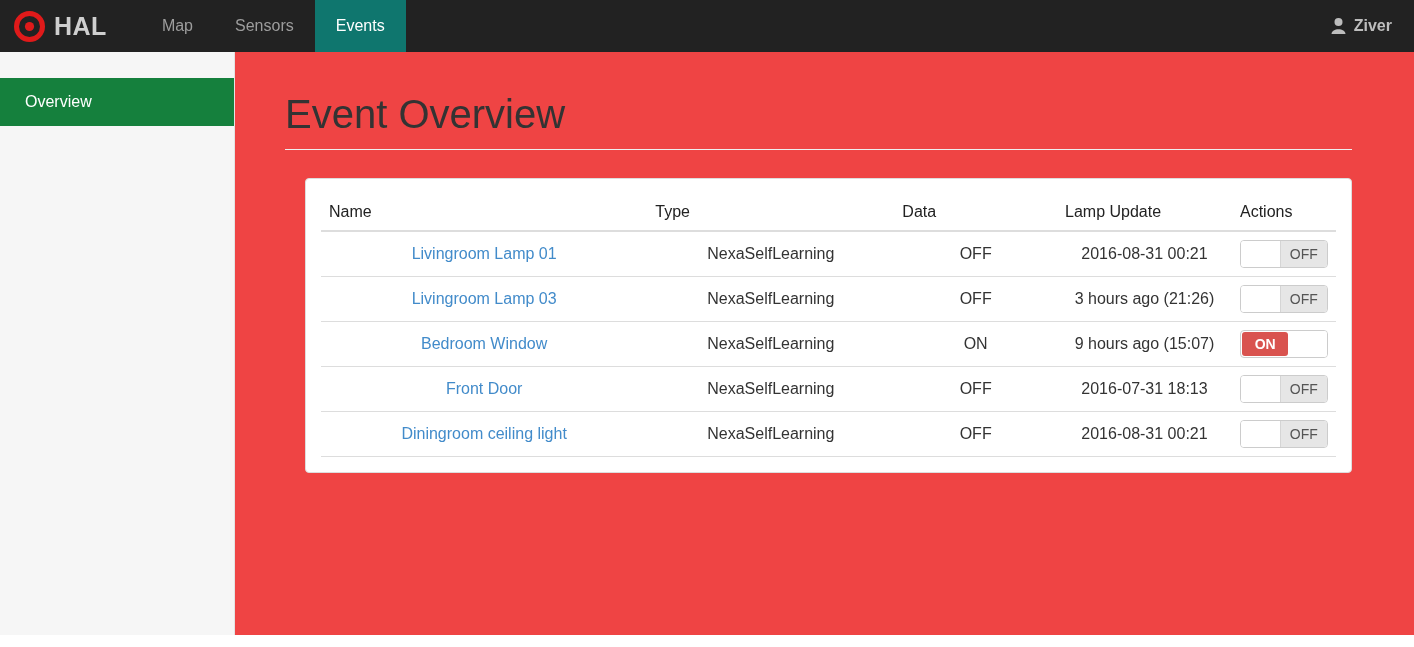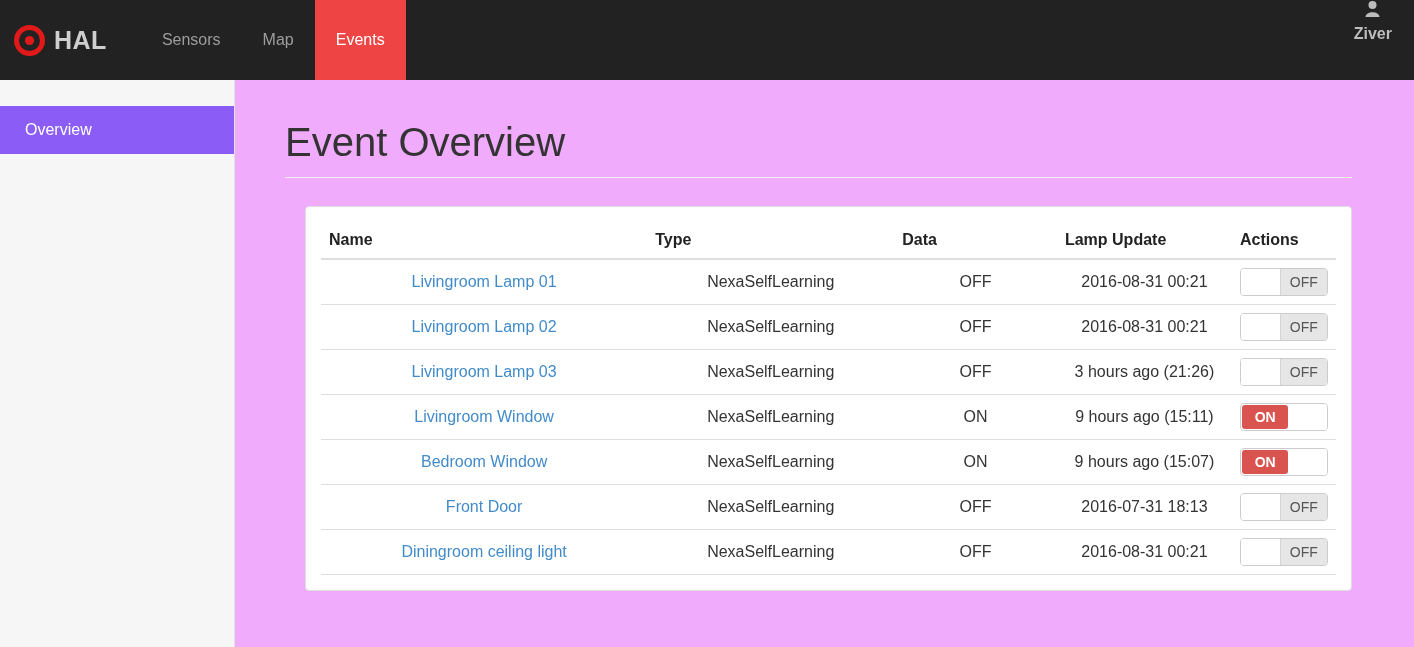--- a/index.html
+++ b/index.html
@@ -6,21 +6,21 @@
   html, body { width: 1414px; height: 647px; overflow: hidden; }
   body {
     font-family: "Liberation Sans", sans-serif;
     font-size: 14px;
     color: #333;
     background: #fff;
   }
 
   
   .navbar {
-    height: 80px;
+    height: 52px;
     background: #222;
     display: flex;
     align-items: stretch;
   }
   .brand {
     display: flex;
     align-items: center;
     gap: 9px;
     padding: 0 16px 0 14px;
   }
@@ -33,56 +33,55 @@
   .nav-items { display: flex; align-items: stretch; margin-left: 18px; }
   .nav-item {
     display: flex;
     align-items: center;
     padding: 0 21px;
     color: #9d9d9d;
     font-size: 16px;
     cursor: pointer;
     text-decoration: none;
   }
-  .nav-item.active { background: #ef4444; color: #fff; }
+  .nav-item.active { background: #0f766e; color: #fff; }
   .nav-user {
     margin-left: auto;
     display: flex;
     align-items: center;
     gap: 7px;
     padding: 0 22px;
     color: #bdbdbd;
     font-size: 16px;
     font-weight: bold;
     cursor: pointer;
-    flex-direction: column;
   }
 
   
   .layout { display: flex; height: 583px; }
   .sidebar {
     width: 235px;
     flex: 0 0 235px;
     background: #f6f6f6;
     border-right: 1px solid #e3e3e3;
     padding-top: 26px;
   }
   .side-item {
     display: block;
     padding: 15px 25px;
     font-size: 16px;
     color: #428bca;
     cursor: pointer;
     text-decoration: none;
   }
-  .side-item.active { background: #8b5cf6; color: #fff; }
+  .side-item.active { background: #15803d; color: #fff; }
 
   .main {
     flex: 1;
-    background: #f0abfc;
+    background: #ef4444;
     padding: 26px 62px 0 50px;
     overflow: hidden;
   }
   .page-title {
     font-size: 40px;
     font-weight: 400;
     color: #333;
     padding: 14px 0 12px 0;
     border-bottom: 1px solid #eee;
     margin-bottom: 28px;
@@ -103,21 +102,21 @@
     font-size: 16px;
     color: #333;
   }
   .panel-body { padding: 15px; }
 
   
   table { width: 100%; border-collapse: collapse; }
   th {
     text-align: left;
     font-size: 16px;
-    font-weight: bold;
+    font-weight: normal;
     color: #222;
     padding: 9px 8px;
     border-bottom: 2px solid #ddd;
   }
   th.c-actions { }
   td {
     font-size: 16px;
     padding: 8px;
     border-bottom: 1px solid #ddd;
     height: 40px;
@@ -163,22 +162,22 @@
   <div class="brand">
     <span style="display:flex;">
       <svg width="31" height="31" viewBox="0 0 31 31">
         <circle cx="15.5" cy="15.5" r="13" fill="none" stroke="#e01a1a" stroke-width="5"></circle>
         <circle cx="15.5" cy="15.5" r="4.6" fill="#e01a1a"></circle>
       </svg>
     </span>
     <span class="brand-text">HAL</span>
   </div>
   <div class="nav-items">
+    <a class="nav-item">Map</a>
     <a class="nav-item">Sensors</a>
-    <a class="nav-item">Map</a>
     <a class="nav-item active">Events</a>
   </div>
   <div class="nav-user">
     <span style="display:flex;">
       <svg width="17" height="18" viewBox="0 0 17 18">
         <circle cx="8.5" cy="5" r="4" fill="#bdbdbd"></circle>
         <path d="M1.5 17 C1.5 10.5 15.5 10.5 15.5 17 Z" fill="#bdbdbd"></path>
       </svg>
     </span>
     <span>Ziver</span>
@@ -220,58 +219,34 @@
     <td class="c-data">OFF</td>
     <td class="c-update">2016-08-31 00:21</td>
     <td class="c-actions">
       <span class="toggle off">
         <span class="seg-label">OFF</span>
         <span class="seg-handle"></span>
       </span>
     </td>
   </tr>
 
-  <tr>
-    <td><a class="name-link">Livingroom Lamp 02</a></td>
-    <td class="c-type">NexaSelfLearning</td>
-    <td class="c-data">OFF</td>
-    <td class="c-update">2016-08-31 00:21</td>
-    <td class="c-actions">
-      <span class="toggle off">
-        <span class="seg-label">OFF</span>
-        <span class="seg-handle"></span>
-      </span>
-    </td>
-  </tr>
 
   <tr>
     <td><a class="name-link">Livingroom Lamp 03</a></td>
     <td class="c-type">NexaSelfLearning</td>
     <td class="c-data">OFF</td>
     <td class="c-update">3 hours ago (21:26)</td>
     <td class="c-actions">
       <span class="toggle off">
         <span class="seg-label">OFF</span>
         <span class="seg-handle"></span>
       </span>
     </td>
   </tr>
 
-  <tr>
-    <td><a class="name-link">Livingroom Window</a></td>
-    <td class="c-type">NexaSelfLearning</td>
-    <td class="c-data">ON</td>
-    <td class="c-update">9 hours ago (15:11)</td>
-    <td class="c-actions">
-      <span class="toggle on">
-        <span class="seg-label">ON</span>
-        <span class="seg-handle"></span>
-      </span>
-    </td>
-  </tr>
 
   <tr>
     <td><a class="name-link">Bedroom Window</a></td>
     <td class="c-type">NexaSelfLearning</td>
     <td class="c-data">ON</td>
     <td class="c-update">9 hours ago (15:07)</td>
     <td class="c-actions">
       <span class="toggle on">
         <span class="seg-label">ON</span>
         <span class="seg-handle"></span>

